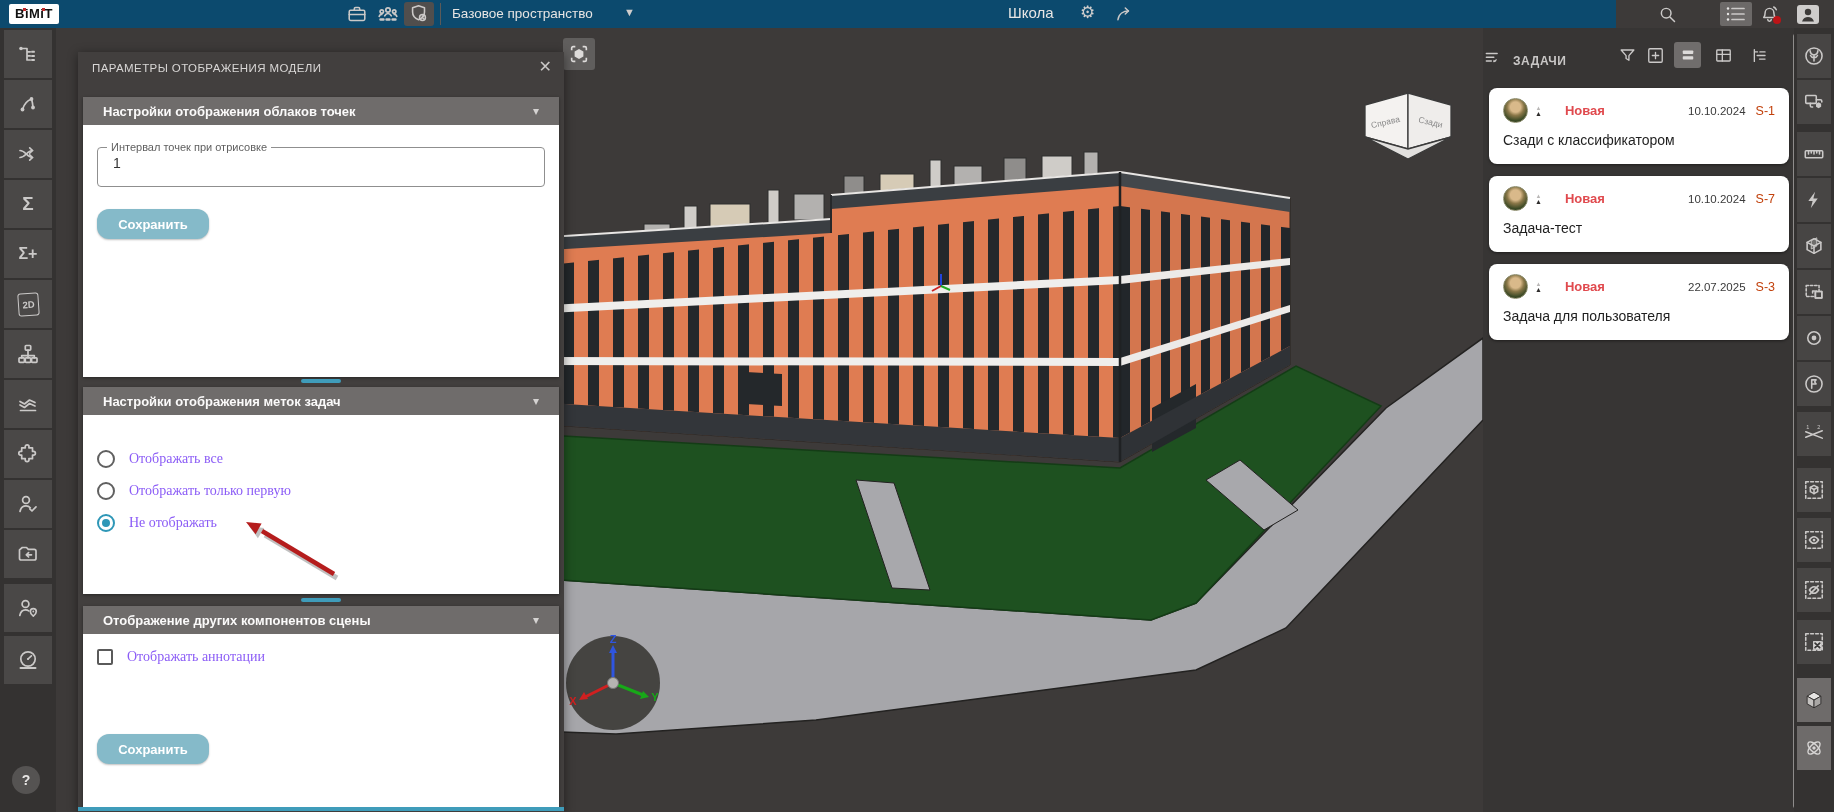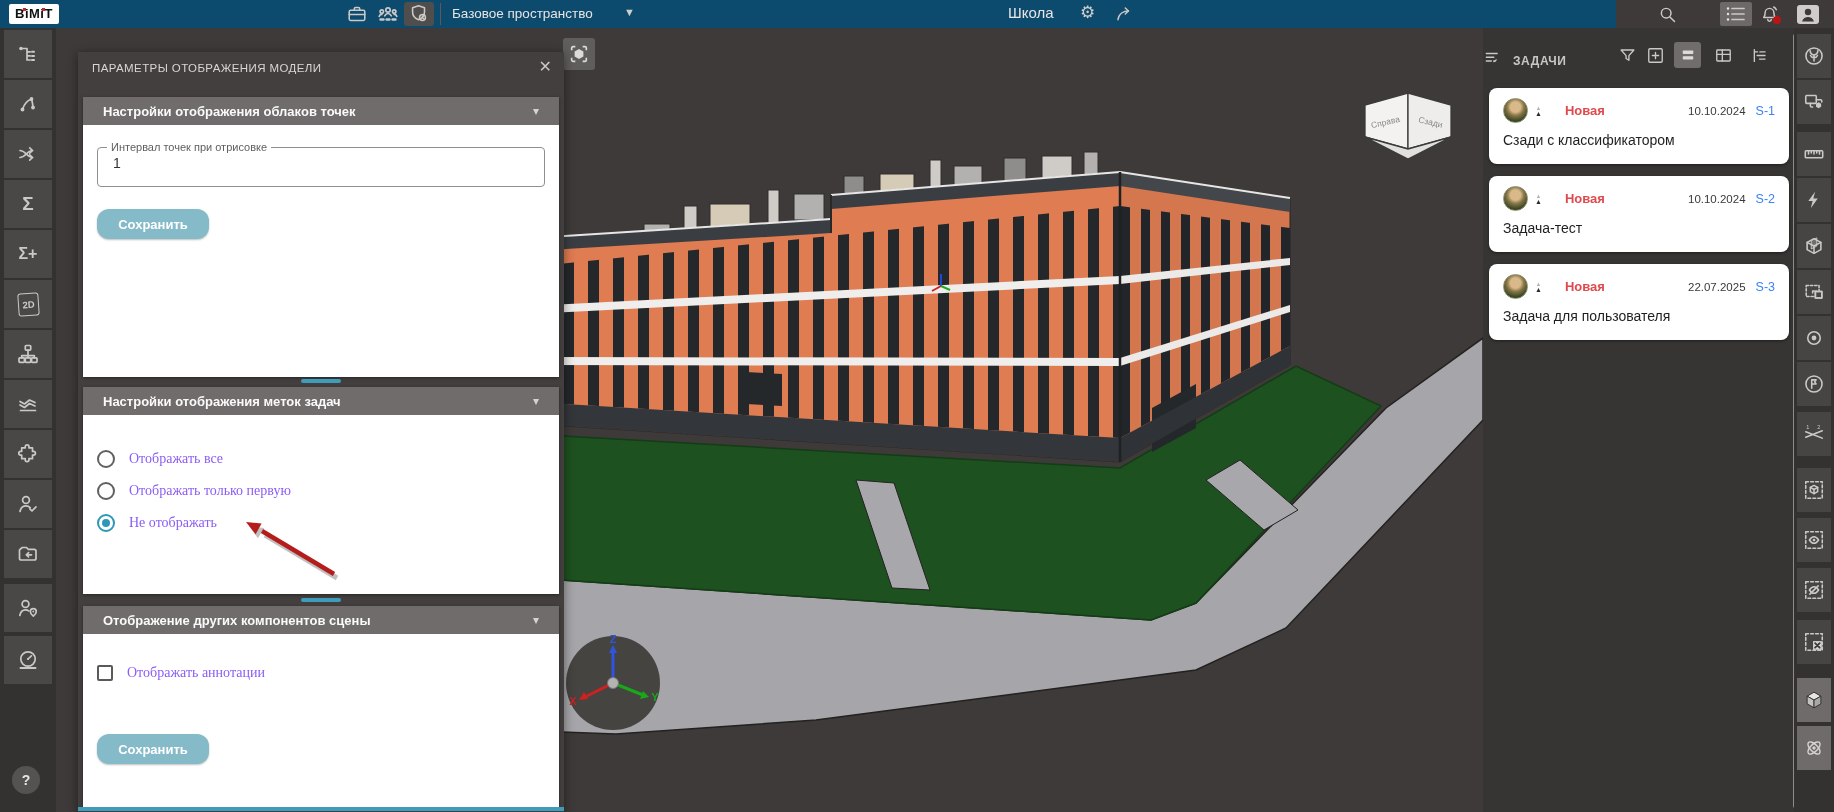--- a/index.html
+++ b/index.html
@@ -60,21 +60,21 @@
   fieldset.lp-input input{border:none;outline:none;font-size:14px;color:#333;margin:1px 0 0 13px;width:90%;background:transparent;}
   .save-btn{position:absolute;left:14px;width:112px;height:30px;background:#85bac9;border:none;border-radius:12px;
             color:#fff;font-size:13px;font-weight:bold;box-shadow:0 1px 2px rgba(0,0,0,.25);cursor:pointer;}
   .teal-divider{position:absolute;left:223px;width:40px;height:4px;background:#3f9cba;border-radius:2px;}
   .teal-bottom{position:absolute;left:0;top:755px;width:100%;height:4px;background:#3f9cba;}
   .radio-row{display:flex;align-items:center;height:32px;padding-left:14px;cursor:pointer;}
   .radio{width:18px;height:18px;border-radius:50%;border:2px solid #606060;margin-right:14px;position:relative;flex:0 0 auto;}
   .radio-row.selected .radio{border-color:#2e97b7;}
   .radio-row.selected .radio::after{content:"";position:absolute;left:3px;top:3px;width:8px;height:8px;border-radius:50%;background:#2e97b7;}
   .opt-label{font-size:14px;color:#8b5cf6;font-family:Liberation Serif, serif;}
-  .check-row{display:flex;align-items:flex-end;height:32px;padding-left:14px;cursor:pointer;}
+  .check-row{display:flex;align-items:flex-start;height:32px;padding-left:14px;cursor:pointer;}
   .checkbox{width:16px;height:16px;border:2px solid #5a5a5a;border-radius:2px;margin-right:14px;flex:0 0 auto;background:#fff;}
   #arrow-annot{position:absolute;left:0;top:0;pointer-events:none;z-index:12;}
 
   
   #tpanel{position:absolute;left:1483px;top:28px;width:314px;height:784px;background:#373534;z-index:10;}
   .tp-header{position:absolute;left:0;top:10px;width:100%;height:30px;display:flex;align-items:flex-end;color:#cfcdcc;}
   .tp-title{font-size:12px;font-weight:bold;letter-spacing:.6px;color:#c9c7c6;margin-left:10px;}
   .tp-icons{position:absolute;right:24px;display:flex;align-items:center;gap:9px;}
   .tp-view{width:27px;height:26px;border-radius:3px;display:flex;align-items:center;justify-content:center;}
   .tp-view.active{background:#706d6c;}
@@ -82,21 +82,21 @@
              box-shadow:0 1px 3px rgba(0,0,0,.45);padding:10px 14px;}
   .task-top{display:flex;align-items:center;}
   .avatar{width:25px;height:25px;border-radius:50%;flex:0 0 auto;
           background:radial-gradient(circle at 50% 35%,#d9b98a 0 27%,#8a7748 45%,#3c4a26 72%,#20301b 100%);
           border:1px solid #8a8a6a;}
   .prio{display:flex;flex-direction:column;align-items:center;margin-left:7px;line-height:6px;}
   .prio .up{font-size:6px;color:#b9b7b6;}
   .prio .dn{font-size:7px;color:#2e2c2b;}
   .status{color:#e04a4e;font-weight:bold;font-size:13px;margin-left:23px;}
   .t-date{font-size:11.5px;color:#3a3a3a;margin-left:auto;}
-  .t-id{font-size:12.5px;color:#3b82f6;margin-left:10px;}
+  .t-id{font-size:12.5px;color:#c2410c;margin-left:10px;}
   .t-title{font-size:14px;color:#1f1f1f;margin-top:9px;}
   .tp-scroll{position:absolute;right:0;top:6px;width:4px;height:774px;background:#8e8c8b;border-radius:2px;}
 </style>
 </head>
 <body>
 
 <div id="app">
 
   <div id="topbar">
     <div class="logo">
@@ -484,21 +484,21 @@
 
     <div class="task-card" style="top:148px">
       <div class="task-top">
         <div class="avatar"></div>
         <div class="prio">
           <span class="up">▲</span>
             <span class="dn">▲</span>
         </div>
         <span class="status">Новая</span>
         <span class="t-date">10.10.2024</span>
-        <span class="t-id">S-2</span>
+        <span class="t-id">S-7</span>
       </div>
       <div class="t-title">Задача-тест</div>
     </div>
 
     <div class="task-card" style="top:236px">
       <div class="task-top">
         <div class="avatar"></div>
         <div class="prio">
           <span class="up">▲</span>
             <span class="dn">▲</span>

